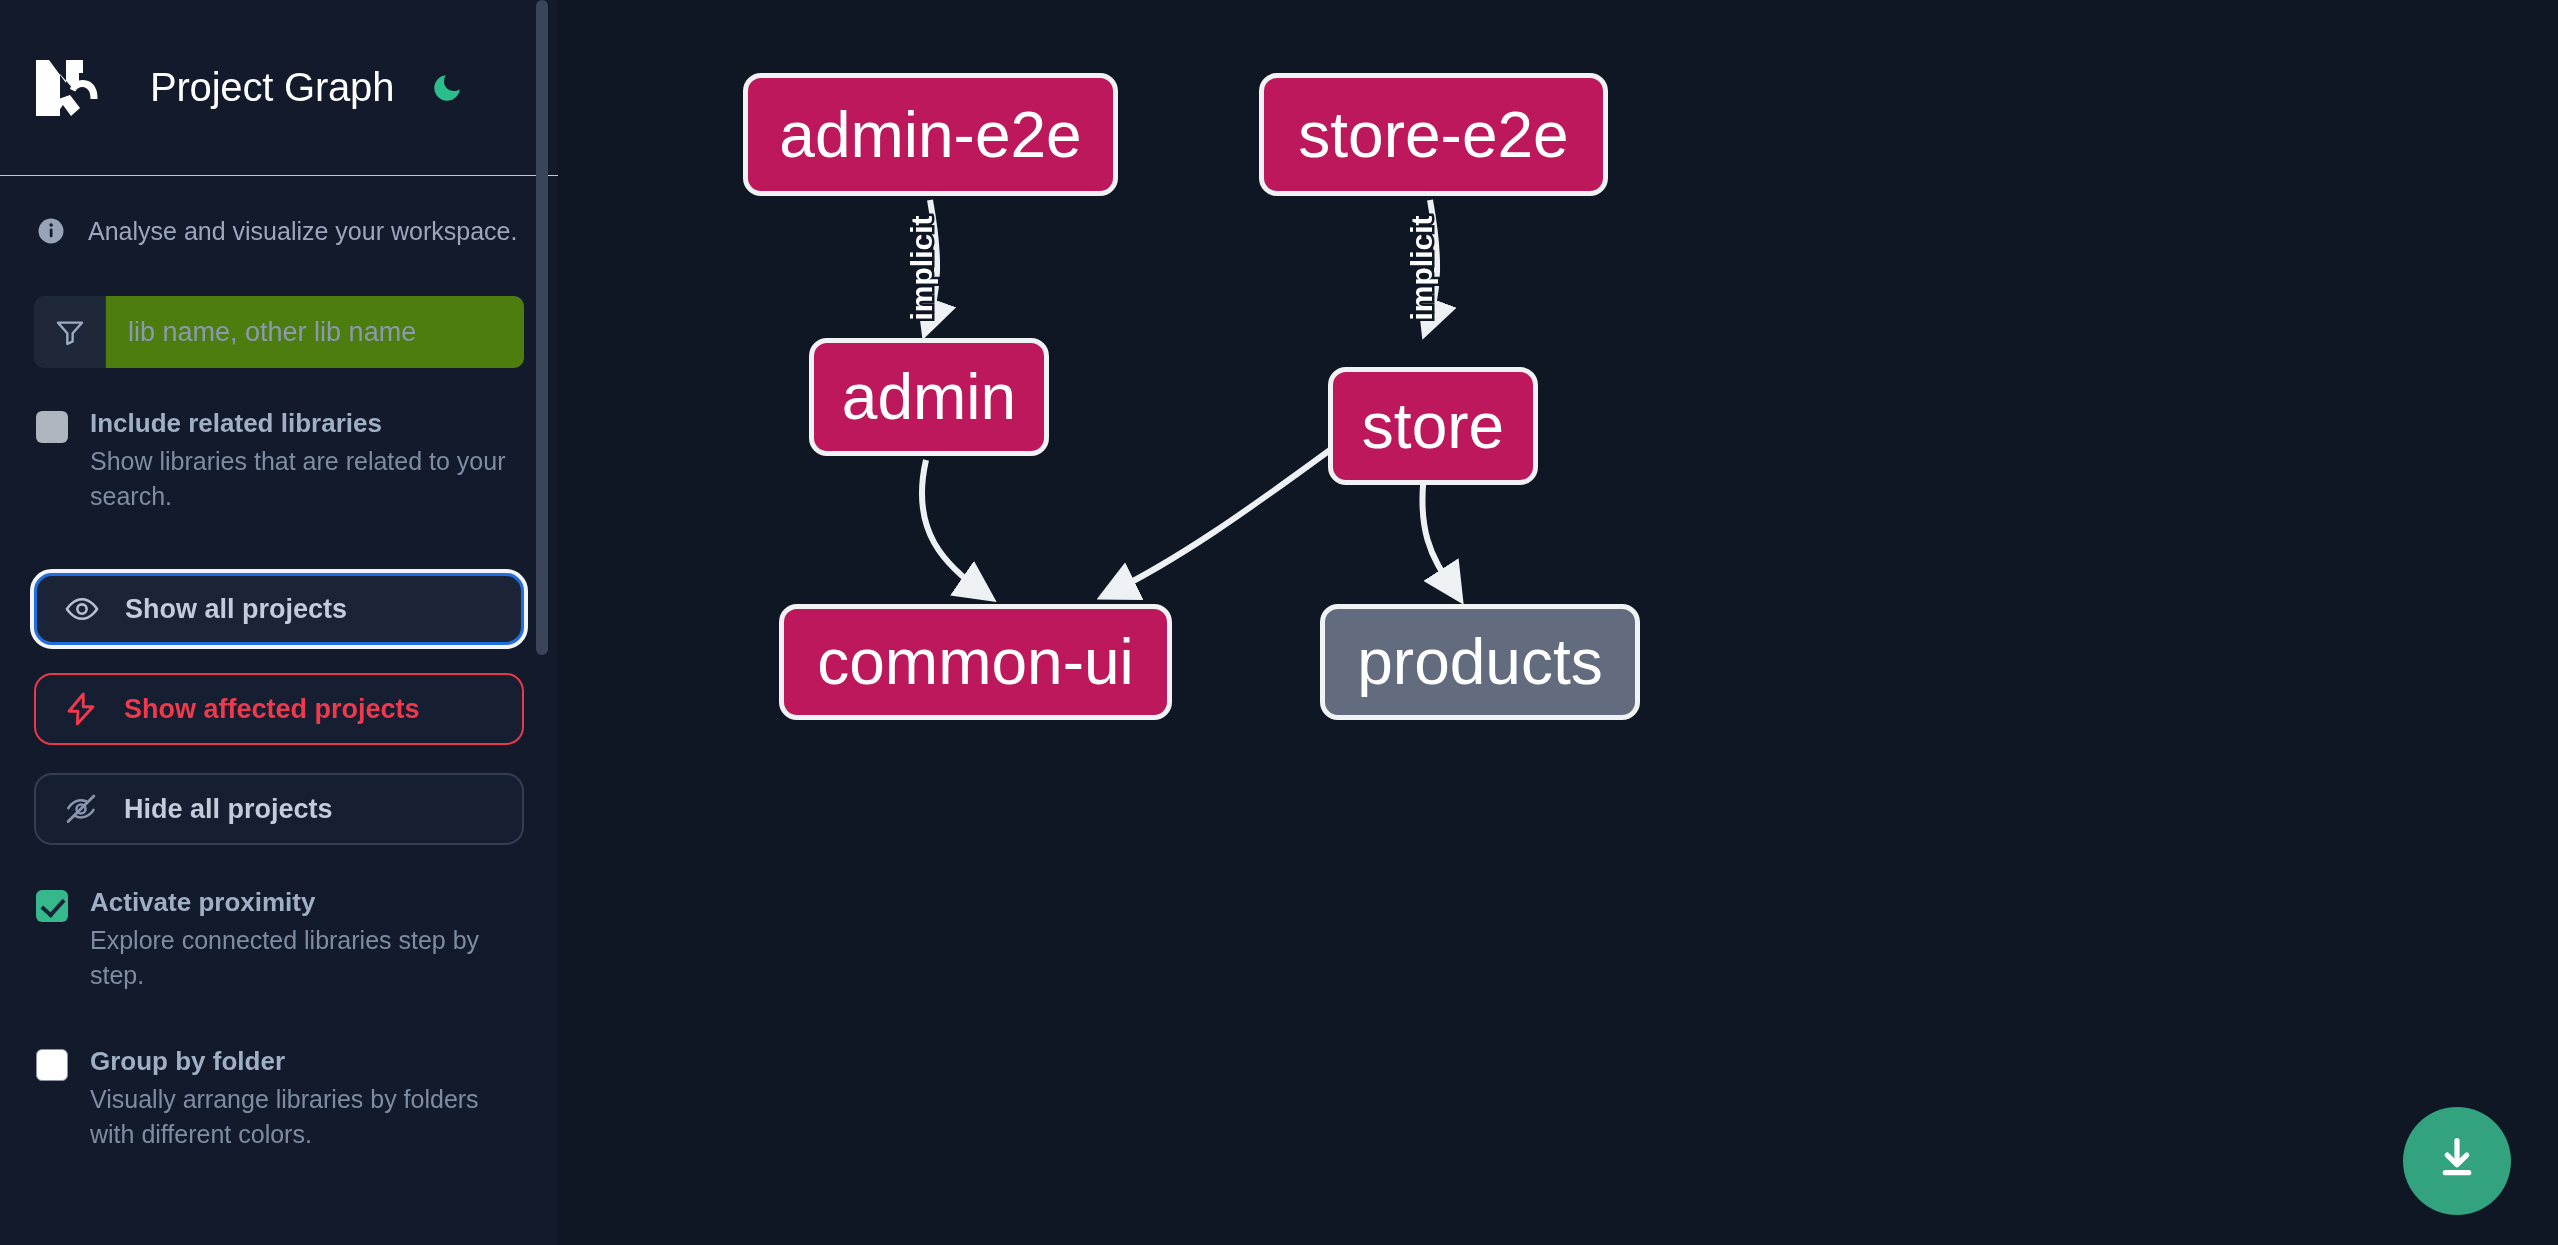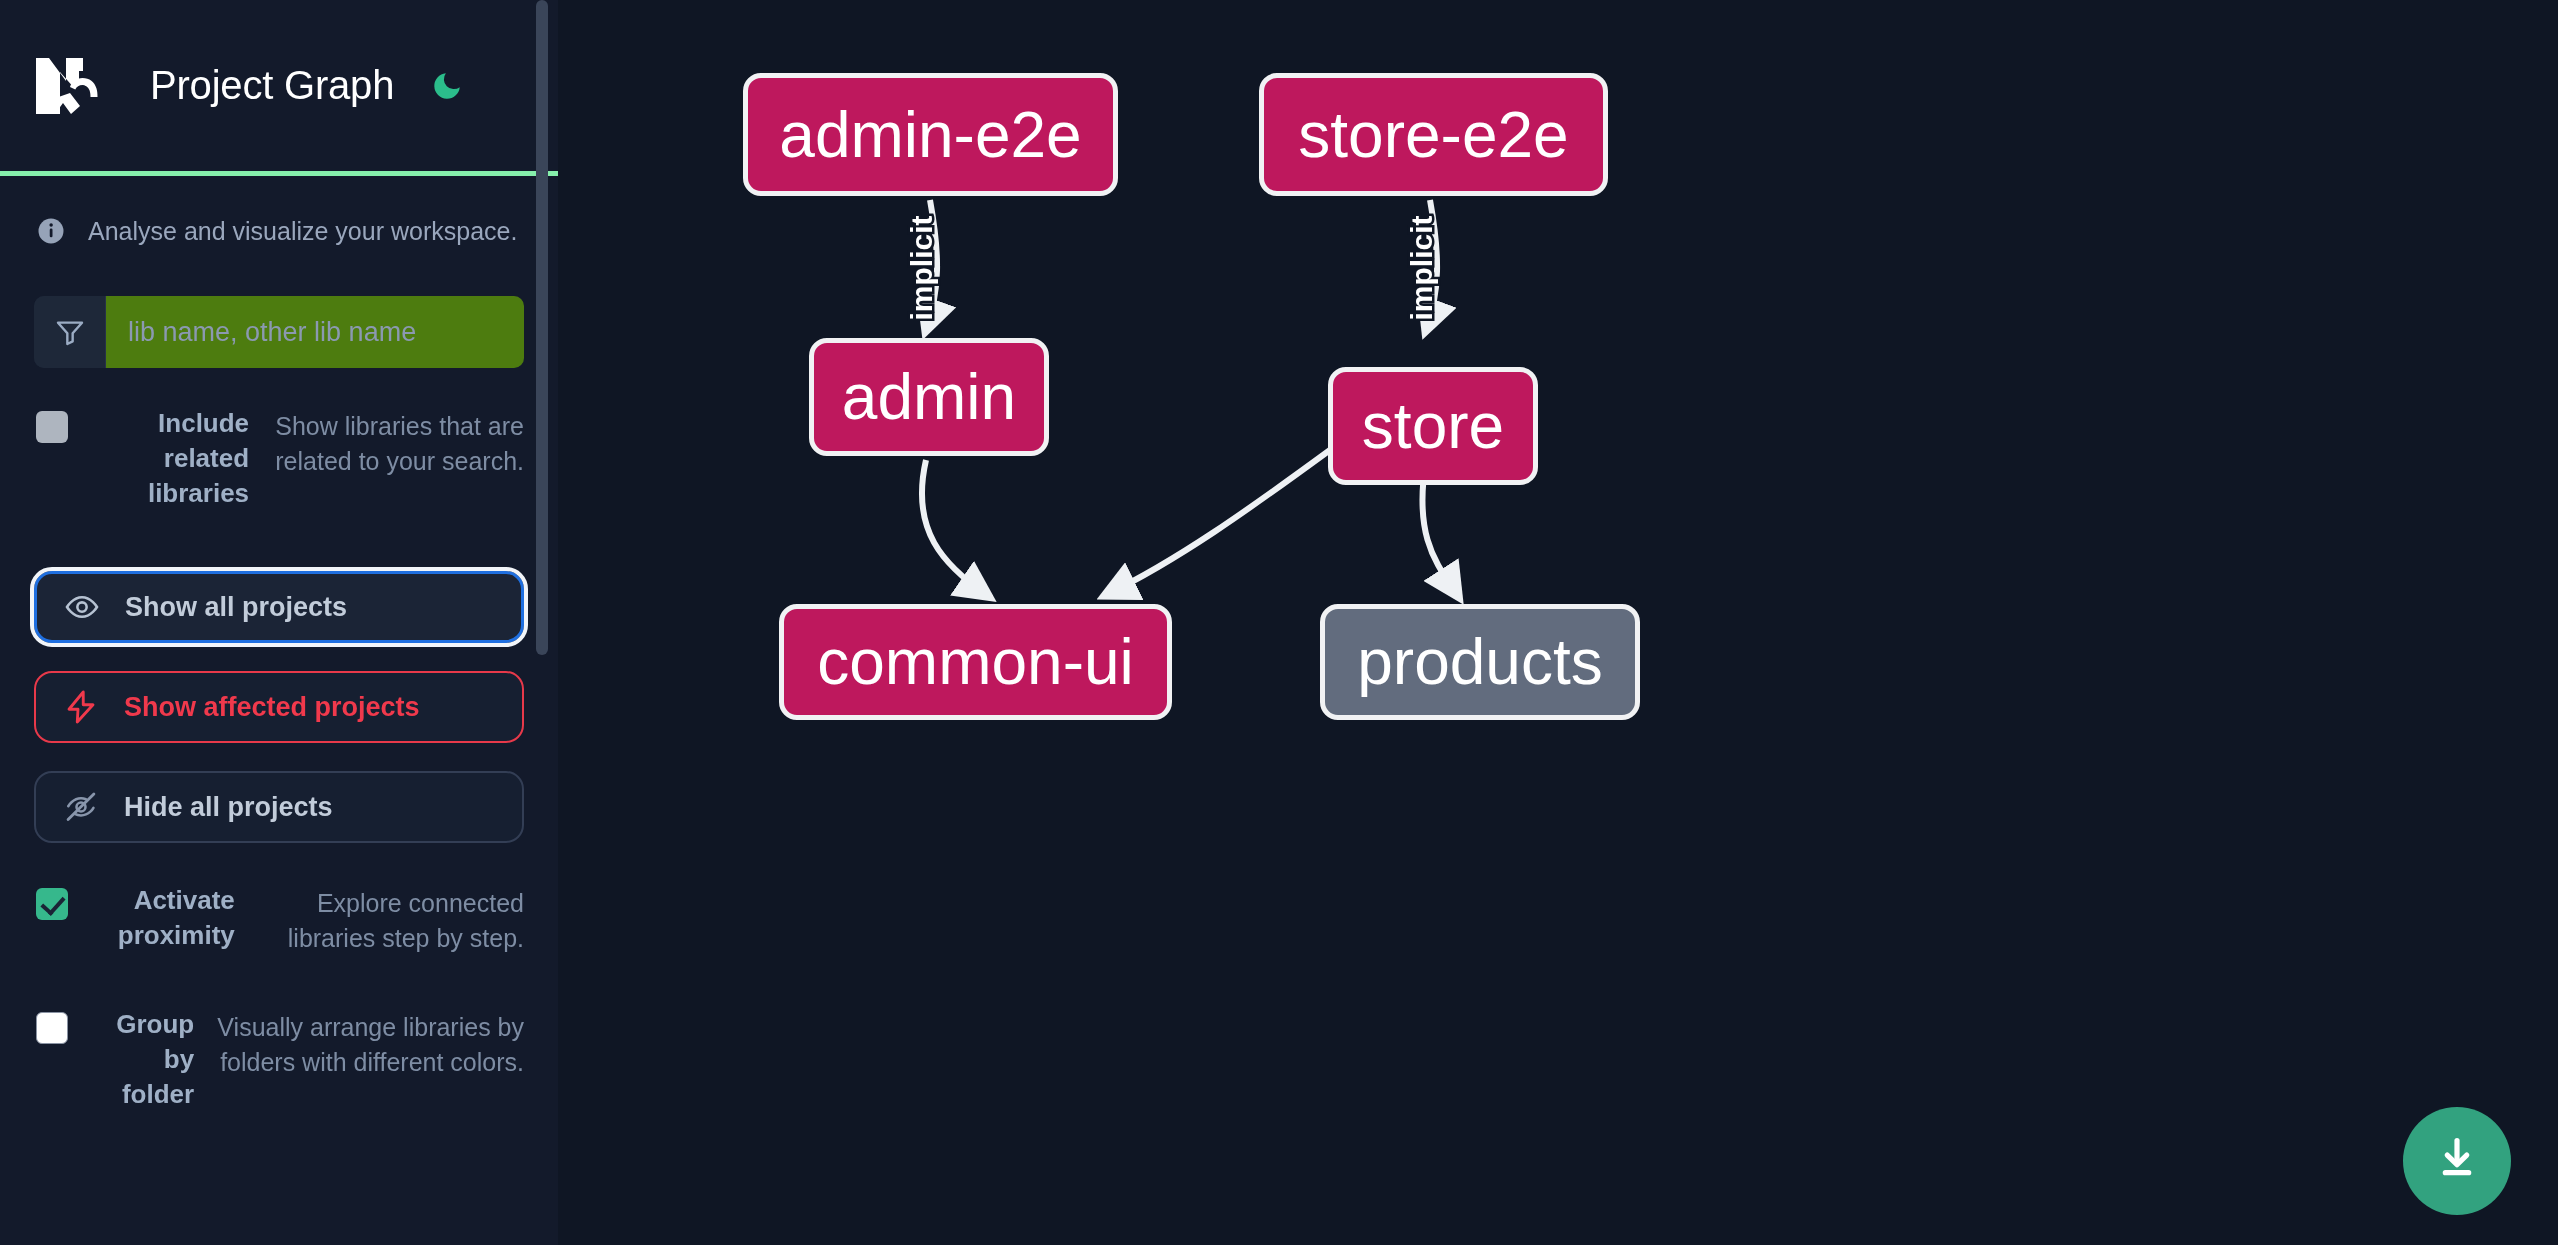--- a/index.html
+++ b/index.html
@@ -34,21 +34,21 @@
     position: absolute;
     inset: 0;
     overflow: hidden;
   }
 
   .sidebar-header {
     display: flex;
     align-items: center;
     height: 176px;
     padding: 0 34px;
-    border-bottom: 5px solid #86efac;
+    border-bottom: 1px solid #86efac;
     background: #131a2b;
   }
 
   .nx-logo {
     width: 84px;
     height: 58px;
     flex: 0 0 84px;
     display: block;
   }
 
@@ -141,21 +141,21 @@
   .cbox.green::after {
     content: "";
     position: absolute;
     left: 10px; top: 4px;
     width: 10px; height: 18px;
     border: solid #1b2436;
     border-width: 0 4.5px 4.5px 0;
     transform: rotate(42deg);
   }
 
-  .check-texts { display: flex; flex-direction: row; text-align: right; }
+  .check-texts { display: flex; flex-direction: column; }
   .check-label {
     font-size: 26px;
     font-weight: 700;
     color: #9fb0c6;
     line-height: 1.35;
   }
   .check-desc {
     font-size: 25px;
     color: #7e8da4;
     line-height: 1.38;

